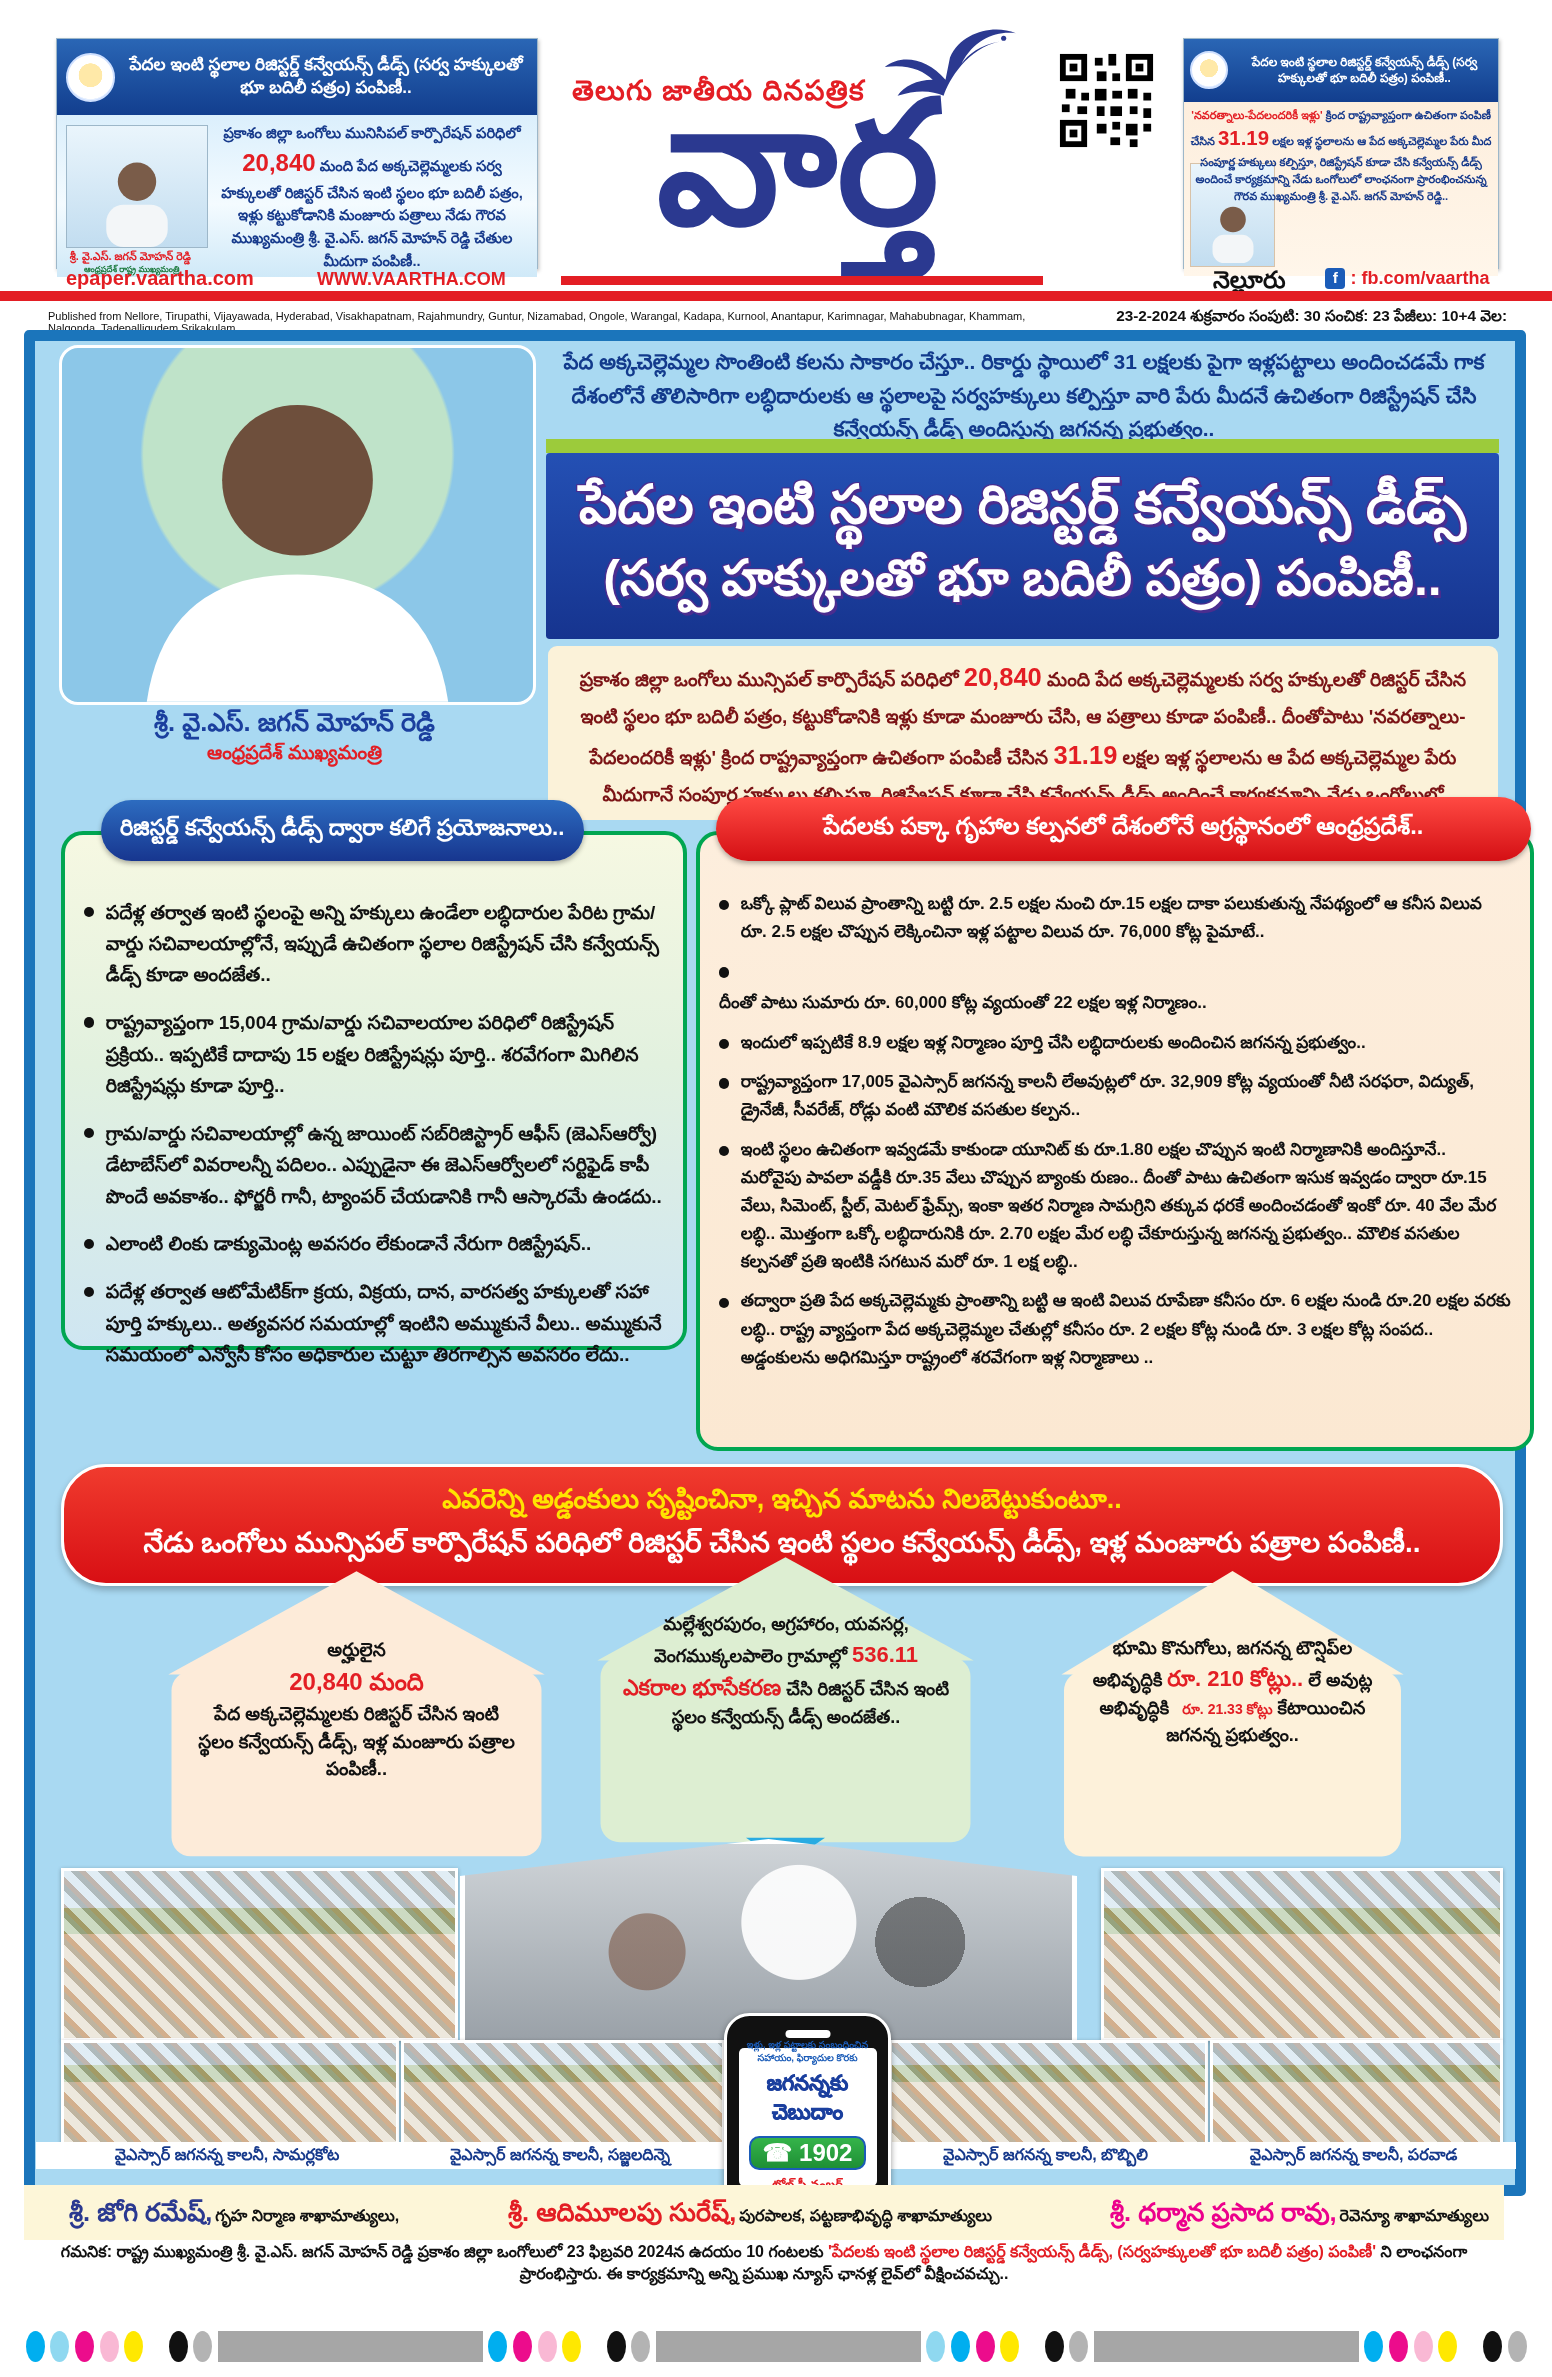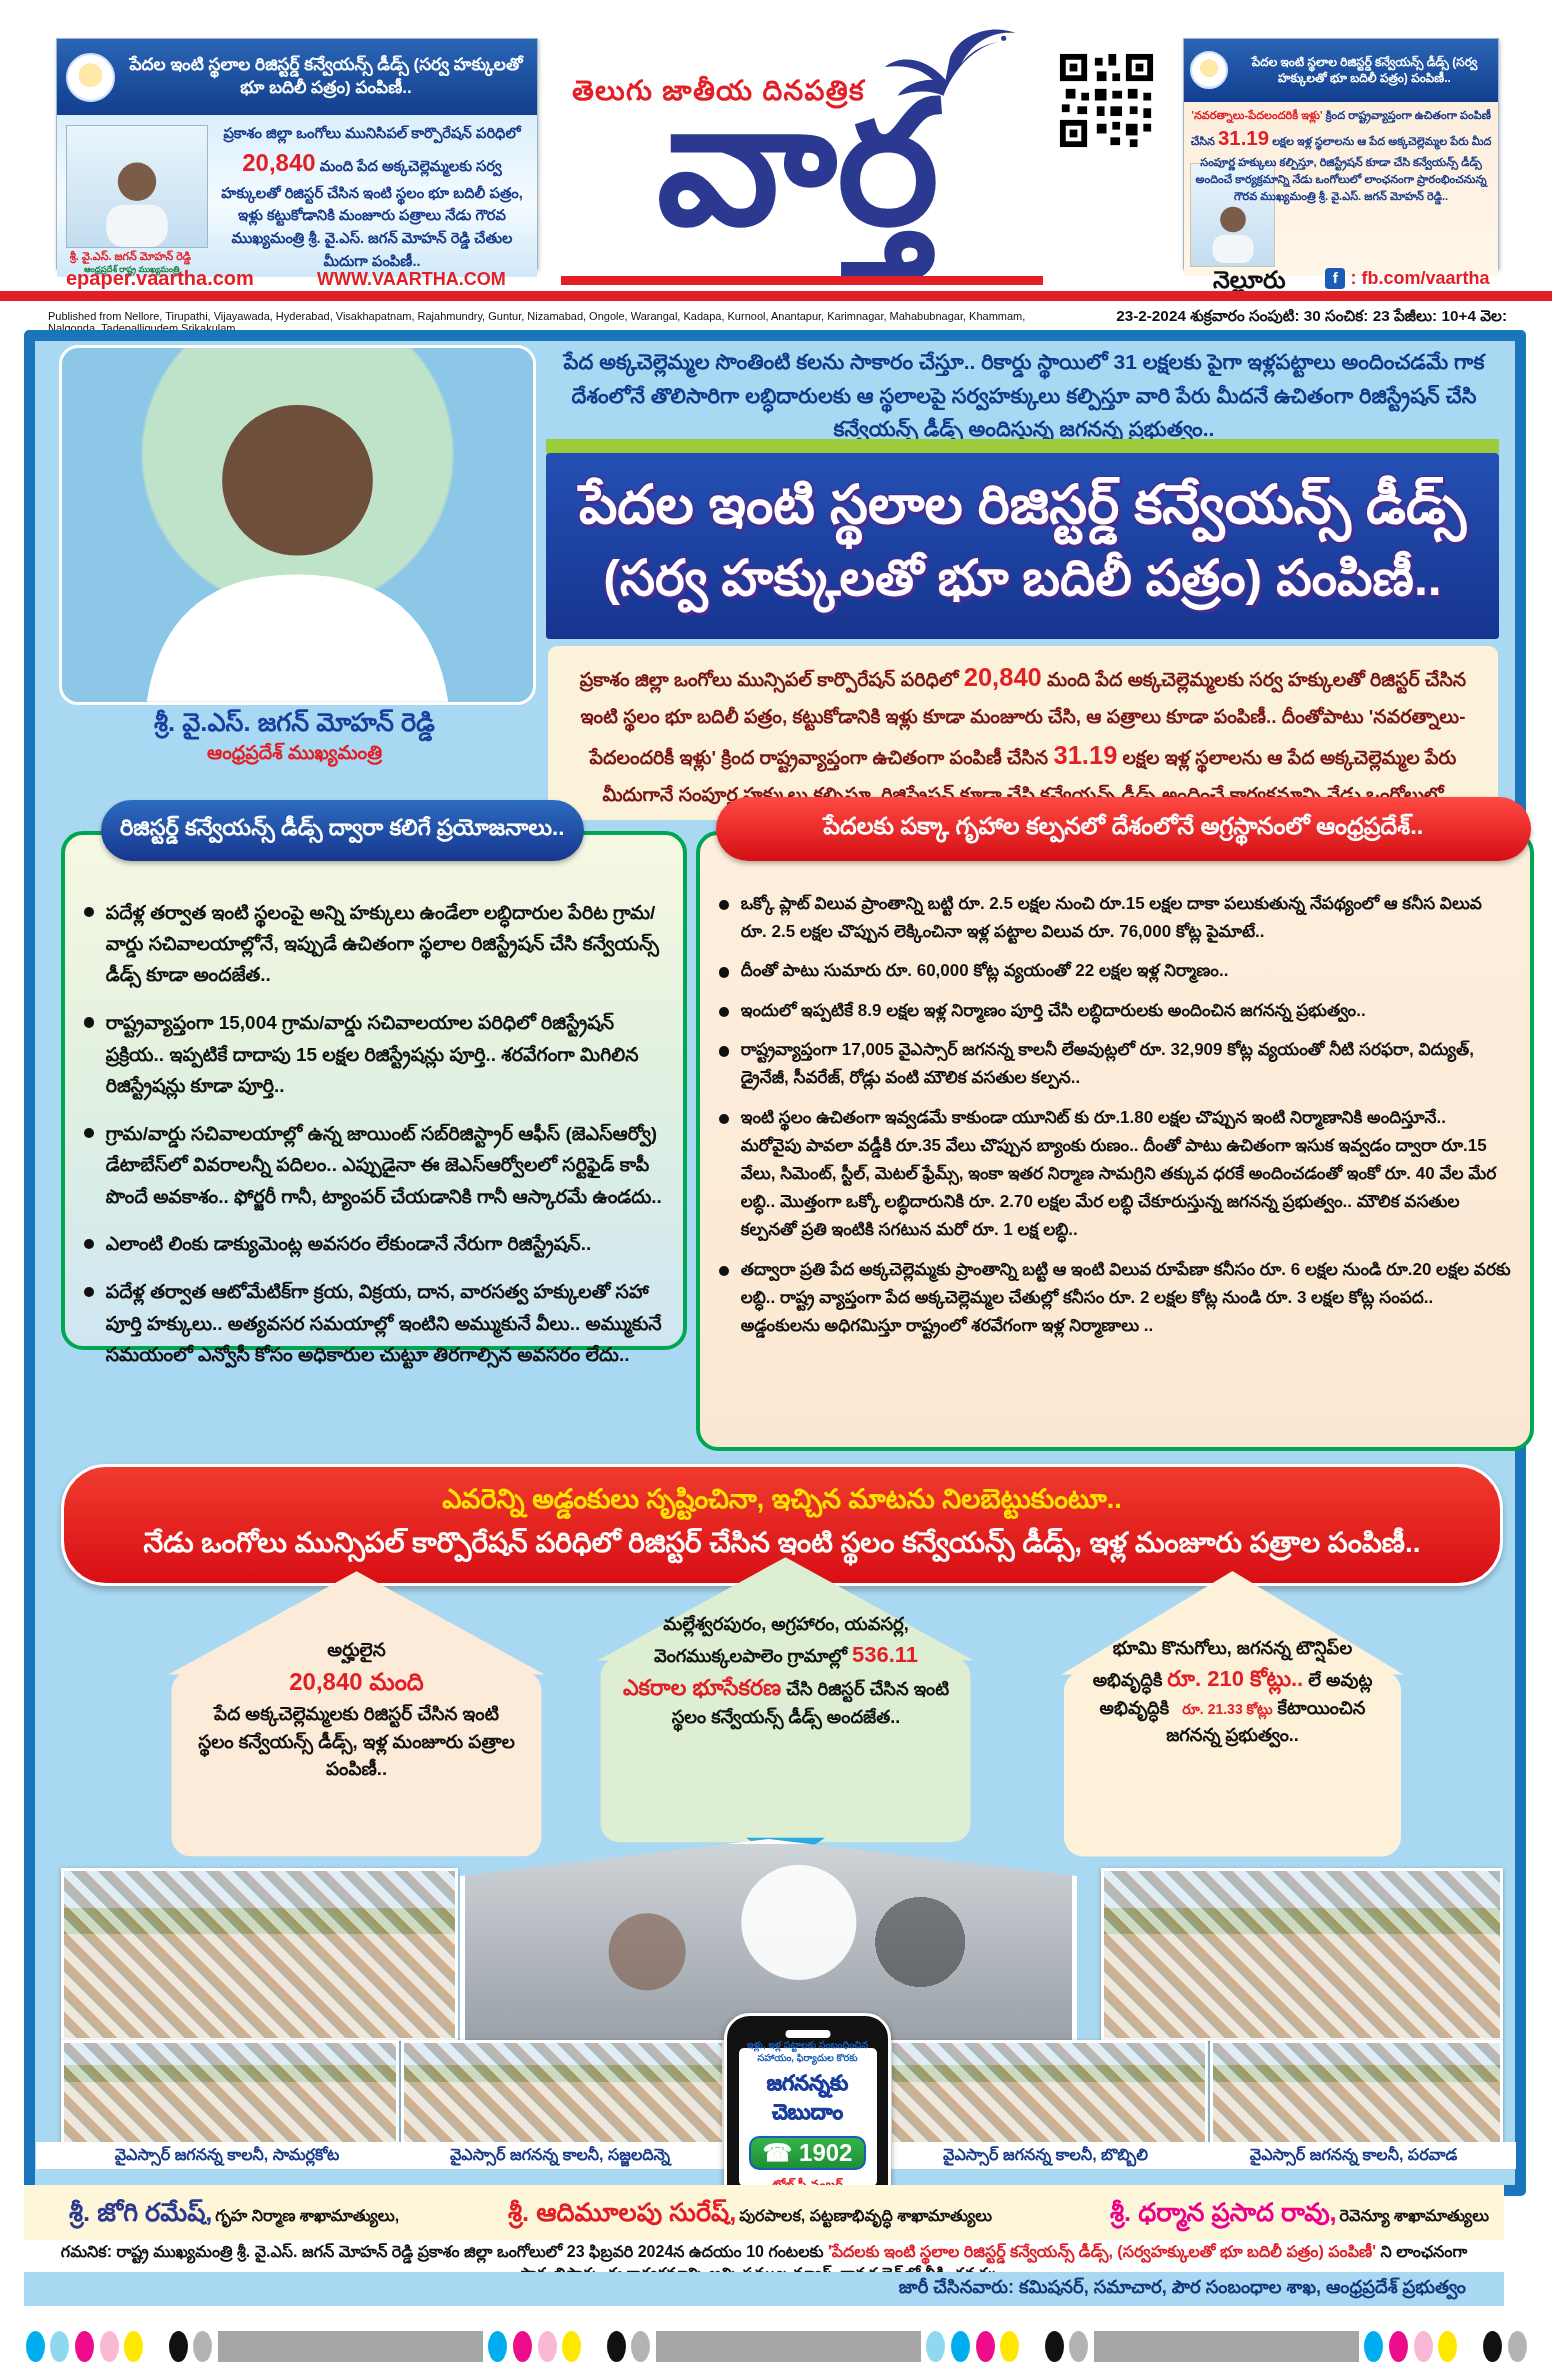--- a/index.html
+++ b/index.html
@@ -269,21 +269,21 @@
     </div>
   </div>
   <div class="abs pill pill-blue" style="left:101px;top:800px;width:457px;height:61px;font-size:22.4px;padding:0 12.8px;">రిజిస్టర్డ్ కన్వేయన్స్ డీడ్స్ ద్వారా కలిగే ప్రయోజనాలు..</div>
 
   <div class="abs ibox ibox-r" style="left:696px;top:831px;width:830px;height:612px;">
     <div class="blist" style="margin-top:38px;font-size:17px;">
       <div class="bitem" style="margin-bottom:11.5px;">
           <span class="bdot"></span>
           <span>ఒక్కో ప్లాట్ విలువ ప్రాంతాన్ని బట్టి రూ. 2.5 లక్షల నుంచి రూ.15 లక్షల దాకా పలుకుతున్న నేపథ్యంలో ఆ కనీస విలువ రూ. 2.5 లక్షల చొప్పున లెక్కించినా ఇళ్ల పట్టాల విలువ రూ. 76,000 కోట్ల పైమాటే..</span>
         </div>
-      <div class="bitem" style="margin-bottom:11.5px;">
+      <div class="bitem" style="margin-bottom:11.5px;flex-direction:column;">
           <span class="bdot"></span>
           <span>దీంతో పాటు సుమారు రూ. 60,000 కోట్ల వ్యయంతో 22 లక్షల ఇళ్ల నిర్మాణం..</span>
         </div>
       <div class="bitem" style="margin-bottom:11.5px;">
           <span class="bdot"></span>
           <span>ఇందులో ఇప్పటికే 8.9 లక్షల ఇళ్ల నిర్మాణం పూర్తి చేసి లబ్ధిదారులకు అందించిన జగనన్న ప్రభుత్వం..</span>
         </div>
       <div class="bitem" style="margin-bottom:11.5px;">
           <span class="bdot"></span>
           <span>రాష్ట్రవ్యాప్తంగా 17,005 వైఎస్సార్ జగనన్న కాలనీ లేఅవుట్లలో రూ. 32,909 కోట్ల వ్యయంతో నీటి సరఫరా, విద్యుత్, డ్రైనేజీ, సీవరేజ్, రోడ్లు వంటి మౌలిక వసతుల కల్పన..</span>
@@ -384,21 +384,20 @@
       <span class="mrole" style="font-size:16px;">రెవెన్యూ శాఖామాత్యులు</span>
     </div>
   </div>
 
   <div class="abs notice ctr" style="left:24px;top:2243px;width:1480px;font-size:16px;">
     <span>గమనిక: రాష్ట్ర ముఖ్యమంత్రి శ్రీ. వై.ఎస్. జగన్ మోహన్ రెడ్డి ప్రకాశం జిల్లా ఒంగోలులో 23 ఫిబ్రవరి 2024న ఉదయం 10 గంటలకు</span>
     <span class="nred">'పేదలకు ఇంటి స్థలాల రిజిస్టర్డ్ కన్వేయన్స్ డీడ్స్, (సర్వహక్కులతో భూ బదిలీ పత్రం) పంపిణీ'</span>
     <span>ని లాంఛనంగా ప్రారంభిస్తారు. ఈ కార్యక్రమాన్ని అన్ని ప్రముఖ న్యూస్ ఛానళ్ల లైవ్‌లో వీక్షించవచ్చు..</span>
   </div>
 
-  <div class="abs issued" style="left:24px;top:2272px;width:1480px;height:34px;display:flex;align-items:center;justify-content:flex-end;padding-right:38px;box-sizing:border-box;font-size:18px;">జారీ చేసినవారు: కమిషనర్, సమాచార, పౌర సంబంధాల శాఖ, ఆంధ్రప్రదేశ్ ప్రభుత్వం</div>
 
   <div class="regline">
     <span class="rdot rc"></span>
       <span class="rdot rc2"></span>
       <span class="rdot rm"></span>
       <span class="rdot rp"></span>
       <span class="rdot ry"></span>
       <span class="rgap"></span>
       <span class="rdot rk"></span>
       <span class="rdot rg"></span>

